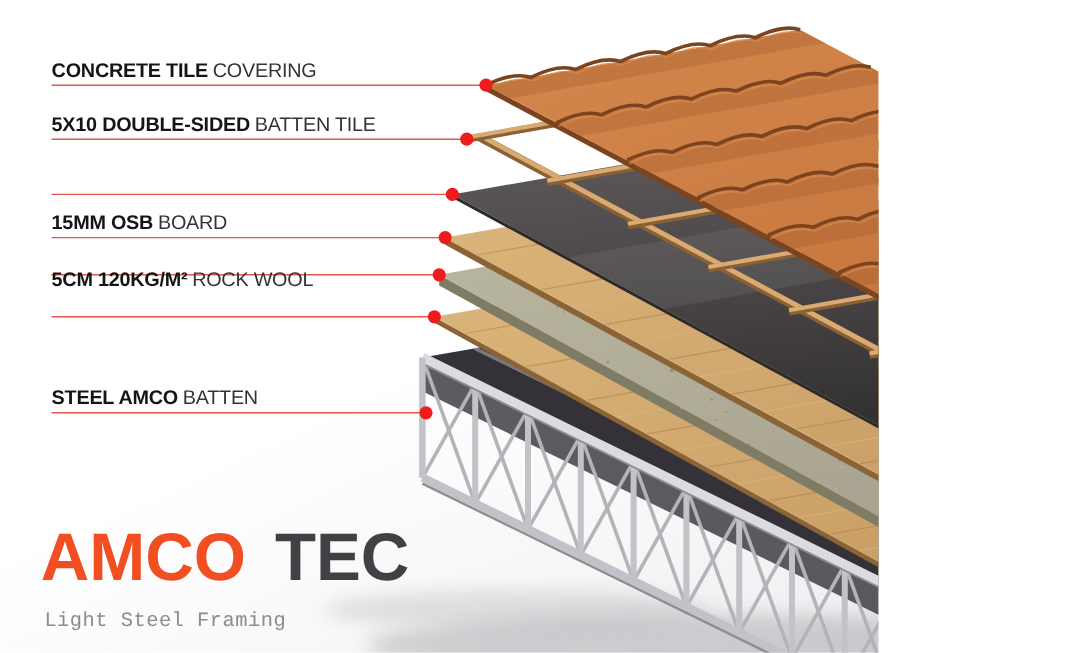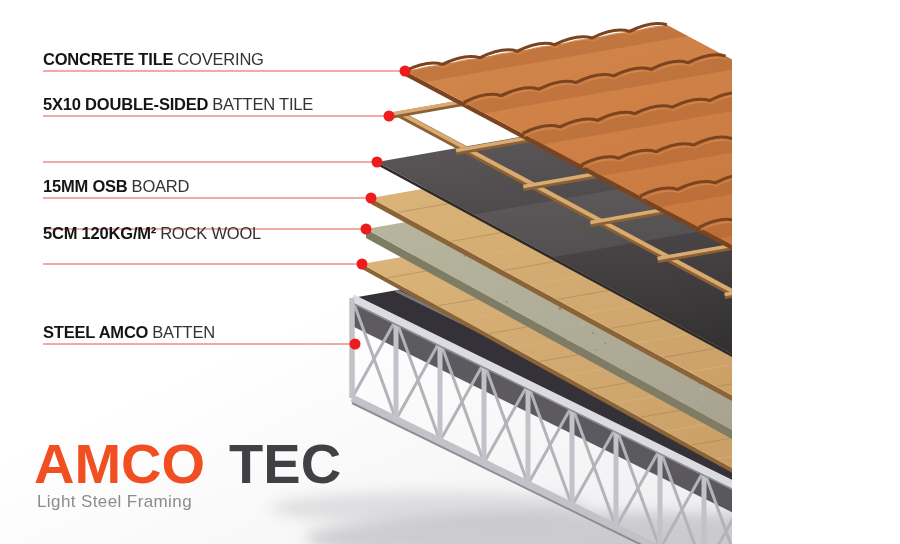--- a/index.html
+++ b/index.html
@@ -14,22 +14,22 @@
     font-family:"Liberation Sans",sans-serif;
     font-size:16.5px;font-weight:700;line-height:19px;
     letter-spacing:-0.2px;color:var(--label-bold,#151515);
   }
   .label .r{font-weight:400;color:var(--label-regular,#3a3a3a);margin-left:4px;}
   .logo{position:absolute;left:34px;top:436px;}
   .logo-word{font-family:"Liberation Sans",sans-serif;font-size:56px;font-weight:700;line-height:1;letter-spacing:0px;}
   .logo-amco{color:var(--logo-primary,#f14e22);}
   .logo-tec{color:var(--logo-secondary,#414145);margin-left:24px;}
   .logo-tagline{
-    font-family:Liberation Sans, sans-serif;font-size:17px;font-weight:400;
-    color:var(--tagline,#8c8c8c);margin-top:0;margin-left:3px;letter-spacing:0.4px;
+    font-family:Liberation Mono, monospace;font-size:17px;font-weight:400;
+    color:var(--tagline,#8c8c8c);margin-top:17px;margin-left:3px;letter-spacing:0.4px;
   }
 </style>
 </head>
 <body>
 
 <div class="stage">
 
   <svg id="diagram" width="900" height="544" viewBox="0 0 900 544">
       <defs>
         <linearGradient id="gTile" x1="0" y1="0" x2="1" y2="1">

